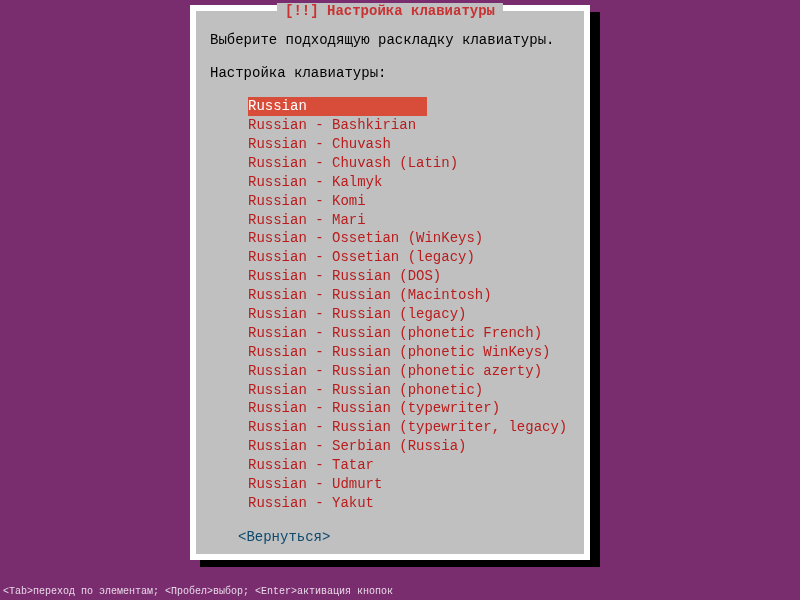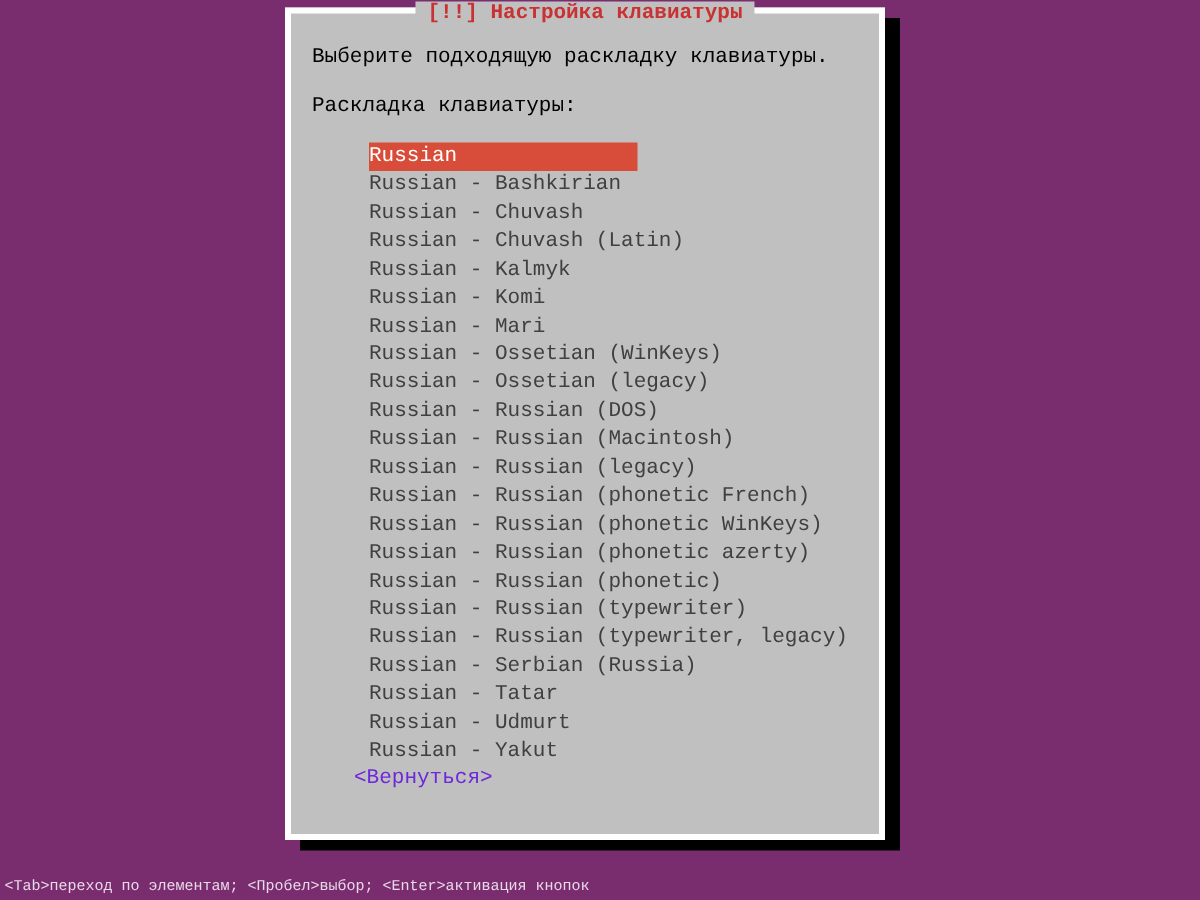--- a/index.html
+++ b/index.html
@@ -24,21 +24,21 @@
       height: 555px;
       background: #000;
     }
     .dialog {
       position: absolute;
       left: 190px;
       top: 5px;
       width: 400px;
       height: 555px;
       background: #c0c0c0;
-      border: 4px solid #ffffff;
+      border: 6px solid #ffffff;
     }
     .dialog-title {
       position: absolute;
       top: -8px;
       left: 50%;
       transform: translateX(-50%);
       background: #c0c0c0;
       padding: 0 8px;
       color: #c83232;
       font-weight: bold;
@@ -53,34 +53,35 @@
       line-height: 1.3;
     }
     .label-text {
       color: #000;
       margin-bottom: 16px;
     }
     .list-container {
       padding-left: 38px;
     }
     .list-item {
-      color: #404040;
+      color: #b91c1c;
       line-height: 1.35;
       white-space: nowrap;
       cursor: pointer;
     }
     .list-item.selected {
       background: #d84c3a;
       color: #fff;
       display: inline-block;
       padding-right: 120px;
       text-align: center;
     }
     .back-button {
-      color: #6d28d9;
+      color: #0c4a6e;
+      margin-top: 16px;
       padding-left: 28px;
       cursor: pointer;
     }
     .status-bar {
       position: absolute;
       bottom: 3px;
       left: 3px;
       color: #e8d8e8;
       font-size: 10px;
       white-space: nowrap;
@@ -88,21 +89,21 @@
   </style>
 </head>
 <body>
 
 <div class="dialog-shadow"></div>
 
 <div class="dialog">
   <div class="dialog-title">[!!] Настройка клавиатуры</div>
   <div class="dialog-content">
     <div class="prompt-text">Выберите подходящую раскладку клавиатуры.</div>
-    <div class="label-text">Раскладка клавиатуры:</div>
+    <div class="label-text">Настройка клавиатуры:</div>
     <div class="list-container">
       
     <div class="list-item selected">Russian</div><div class="list-item">Russian - Bashkirian</div><div class="list-item">Russian - Chuvash</div><div class="list-item">Russian - Chuvash (Latin)</div><div class="list-item">Russian - Kalmyk</div><div class="list-item">Russian - Komi</div><div class="list-item">Russian - Mari</div><div class="list-item">Russian - Ossetian (WinKeys)</div><div class="list-item">Russian - Ossetian (legacy)</div><div class="list-item">Russian - Russian (DOS)</div><div class="list-item">Russian - Russian (Macintosh)</div><div class="list-item">Russian - Russian (legacy)</div><div class="list-item">Russian - Russian (phonetic French)</div><div class="list-item">Russian - Russian (phonetic WinKeys)</div><div class="list-item">Russian - Russian (phonetic azerty)</div><div class="list-item">Russian - Russian (phonetic)</div><div class="list-item">Russian - Russian (typewriter)</div><div class="list-item">Russian - Russian (typewriter, legacy)</div><div class="list-item">Russian - Serbian (Russia)</div><div class="list-item">Russian - Tatar</div><div class="list-item">Russian - Udmurt</div><div class="list-item">Russian - Yakut</div></div>
     <div class="back-button">&lt;Вернуться&gt;</div>
   </div>
 </div>
 
 <div class="status-bar">&lt;Tab&gt;переход по элементам; &lt;Пробел&gt;выбор; &lt;Enter&gt;активация кнопок</div>
 
 </body></html>

